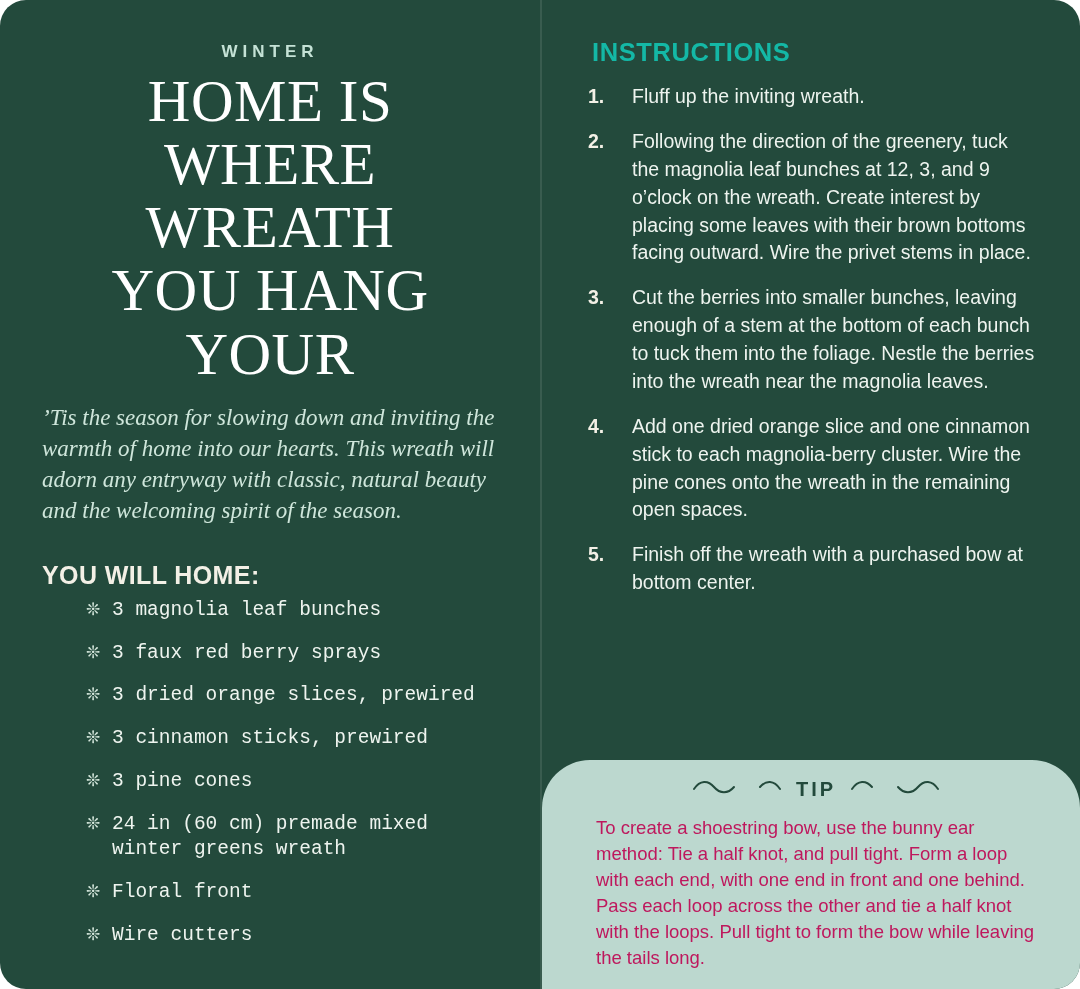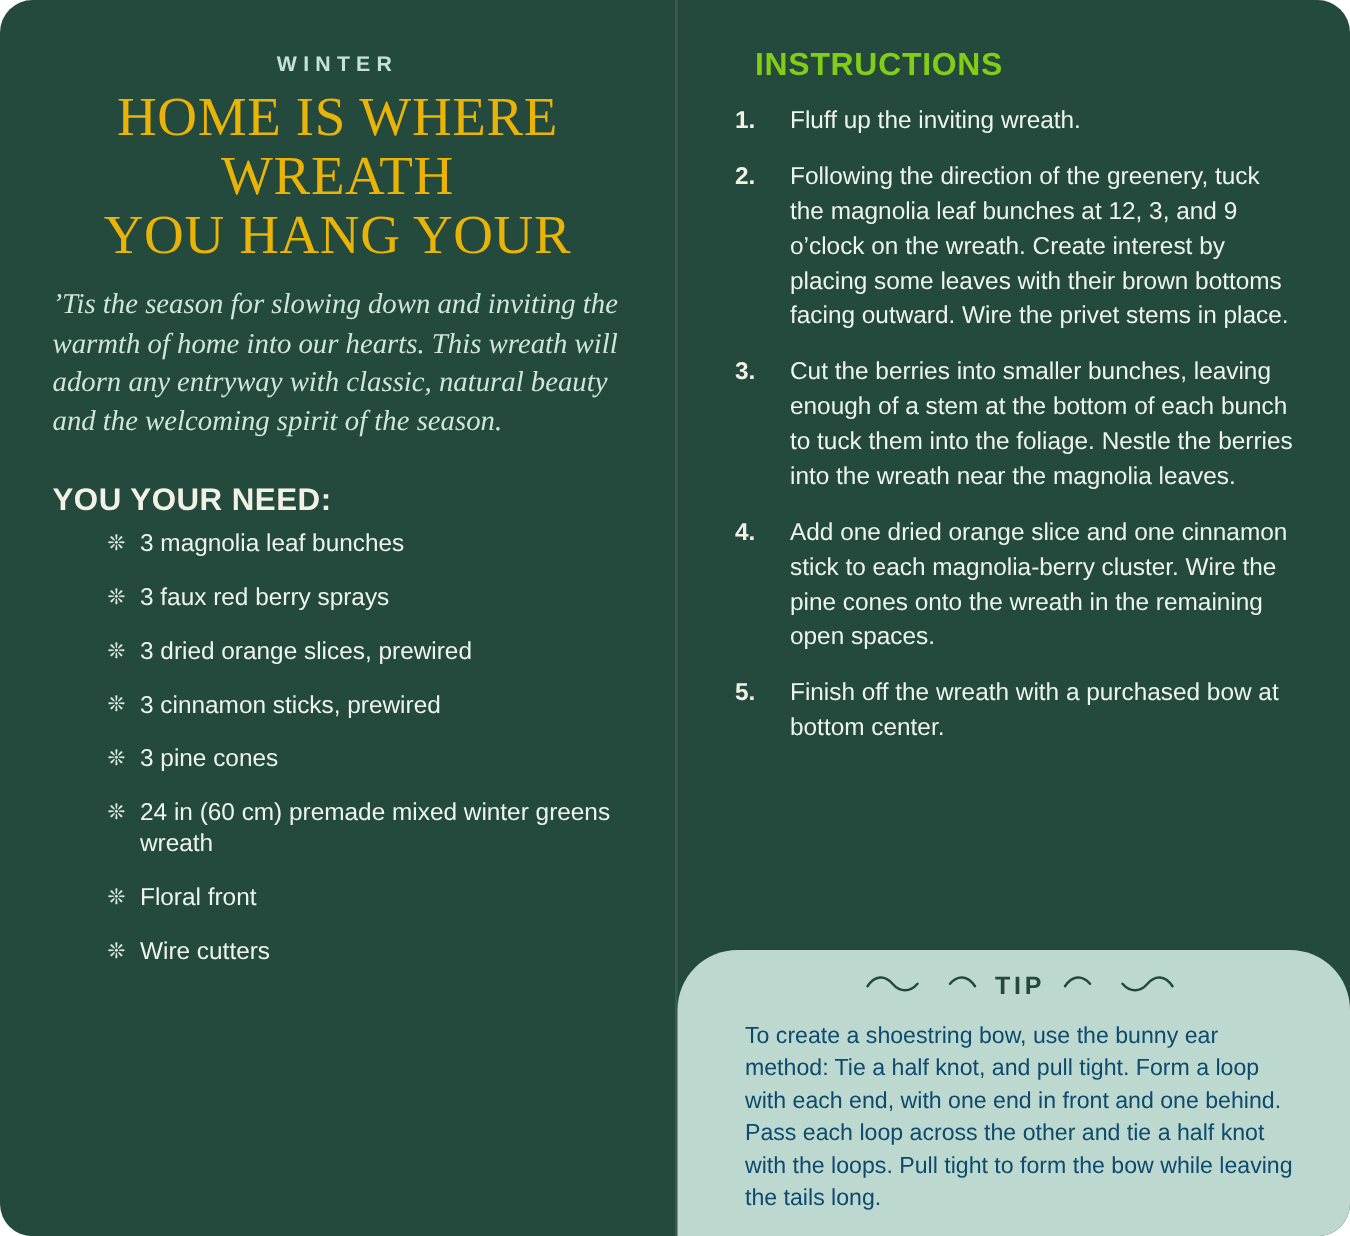--- a/index.html
+++ b/index.html
@@ -39,23 +39,23 @@
     text-align: center;
     color: #c5e2d6;
     font-size: 17px;
     font-weight: bold;
     letter-spacing: 5px;
     margin-top: 14px;
     margin-bottom: 6px;
   }
   .title {
     font-family: "Liberation Serif", serif;
-    color: #eab308;
+    color: #ffffff;
     text-align: center;
-    font-size: 44px;
+    font-size: 59px;
     line-height: 1.07;
     font-weight: normal;
     letter-spacing: 0.5px;
     margin: 8px 0 14px 0;
     text-transform: uppercase;
   }
   .title .line { display: block; }
   .intro {
     font-family: "Liberation Serif", serif;
     font-style: italic;
@@ -84,35 +84,35 @@
     line-height: 1.3;
     margin-bottom: 17.5px;
   }
   ul.needs li .bullet {
     width: 26px;
     flex: 0 0 26px;
     color: #d7e9de;
     font-size: 17px;
     line-height: 1.45;
   }
-  ul.needs li .txt { flex: 1; }
+  ul.needs li .txt { flex: 1; font-family: Liberation Mono, monospace; }
 
   
   .right {
     position: absolute;
     left: 542px; top: 0;
     width: 538px; height: 989px;
     padding: 32px 40px 0 46px;
   }
   .instr-head {
-    color: #84cc16;
+    color: #14b8a6;
     font-size: 25.5px;
     font-weight: bold;
     letter-spacing: 0.6px;
-    margin: 6px 0 16px 16px;
+    margin: 6px 0 16px 4px;
   }
   ol.steps { list-style: none; margin: 0; padding: 0; }
   ol.steps li {
     display: flex;
     align-items: flex-start;
     margin-bottom: 17px;
   }
   ol.steps li .num {
     flex: 0 0 44px;
     color: #f3f0e6;
@@ -146,21 +146,21 @@
     gap: 12px;
     color: #234a3c;
     margin-bottom: 14px;
   }
   .tip-head .label {
     font-size: 20px;
     font-weight: bold;
     letter-spacing: 3px;
   }
   .tip-body {
-    color: #0c4a6e;
+    color: #be185d;
     font-size: 18.5px;
     line-height: 1.41;
   }
 </style>
 </head>
 <body>
 
 <div class="card">
 
   <div class="divider"></div>
@@ -169,21 +169,21 @@
     <div class="season">WINTER</div>
 
     <h1 class="title">
       <span class="line">HOME IS WHERE</span>
       <span class="line">WREATH</span>
       <span class="line">YOU HANG YOUR</span>
     </h1>
 
     <p class="intro">’Tis the season for slowing down and inviting the warmth of home into our hearts. This wreath will adorn any entryway with classic, natural beauty and the welcoming spirit of the season.</p>
 
-    <div class="need-head">YOU YOUR NEED:</div>
+    <div class="need-head">YOU WILL HOME:</div>
 
     <ul class="needs">
       <li>
           <span class="bullet">❊</span>
           <span class="txt">3 magnolia leaf bunches</span>
         </li>
       <li>
           <span class="bullet">❊</span>
           <span class="txt">3 faux red berry sprays</span>
         </li>

